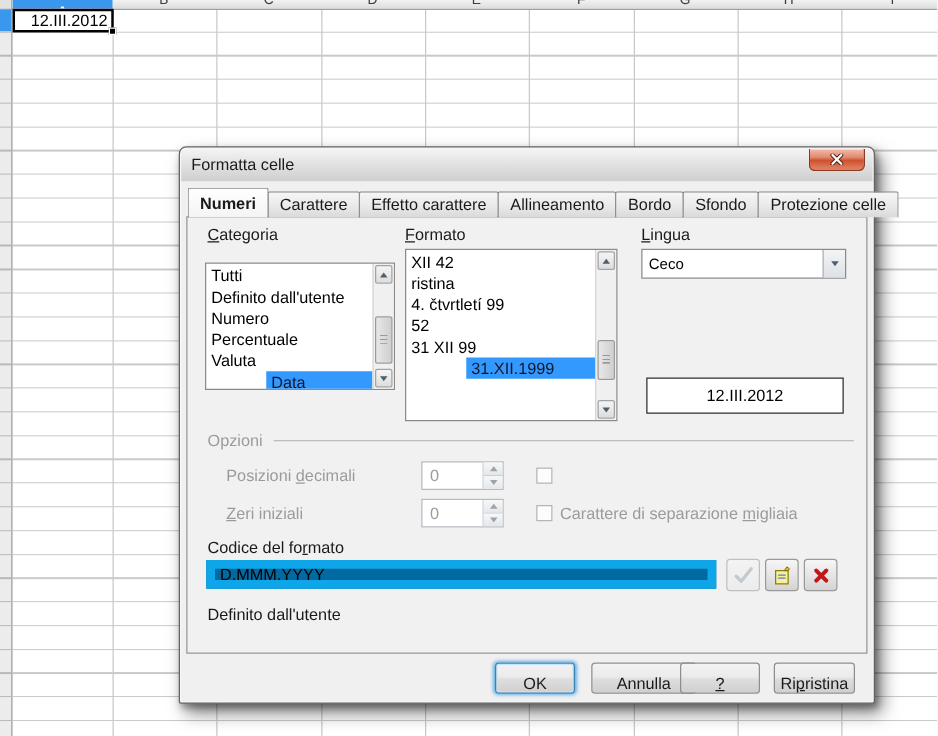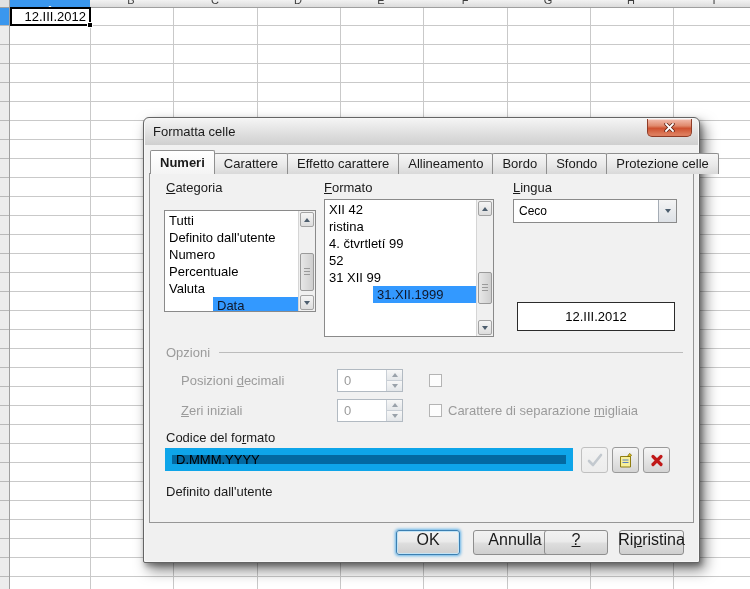--- a/index.html
+++ b/index.html
@@ -97,21 +97,21 @@
   .code-input { position:absolute; left:21px; top:330px; width:408px; height:23px;
     border:7px solid #0ea5e9; background:#0369a1; font-family:"Liberation Sans", sans-serif;
     font-size:13px; color:#000; padding:0 4px; z-index:5; }
   .icon-btn { position:absolute; top:329px; width:27px; height:26px;
     background:linear-gradient(#f6f6f6,#e2e2e2 60%,#d4d4d4); border:1px solid #9a9a9a; border-radius:3px;
     display:flex; align-items:center; justify-content:center; z-index:5; }
   .icon-btn.disabled { background:linear-gradient(#f3f3f3,#ececec); border-color:#c0c0c0; }
 
   .btn-row-btn { position:absolute; top:412px; height:25px; z-index:5;
     background:linear-gradient(#f2f2f2,#ebebeb 45%,#dddddd 55%,#cfcfcf); border:1px solid #8e8e8e;
-    border-radius:3px; font-size:16px; color:#1a1a1a; display:flex; align-items:flex-start; justify-content:center;
+    border-radius:3px; font-size:13px; color:#1a1a1a; display:flex; align-items:flex-end; justify-content:center;
     font-family:"Liberation Sans", sans-serif; }
   .btn-row-btn.default { border:1px solid #3c7fb1; box-shadow:0 0 3px 1px #62b2e8, inset 0 0 0 1px #c3e4f6; }
 </style>
 </head>
 <body>
 
 <div class="screen">
 
   <div class="corner-box"></div>
 

